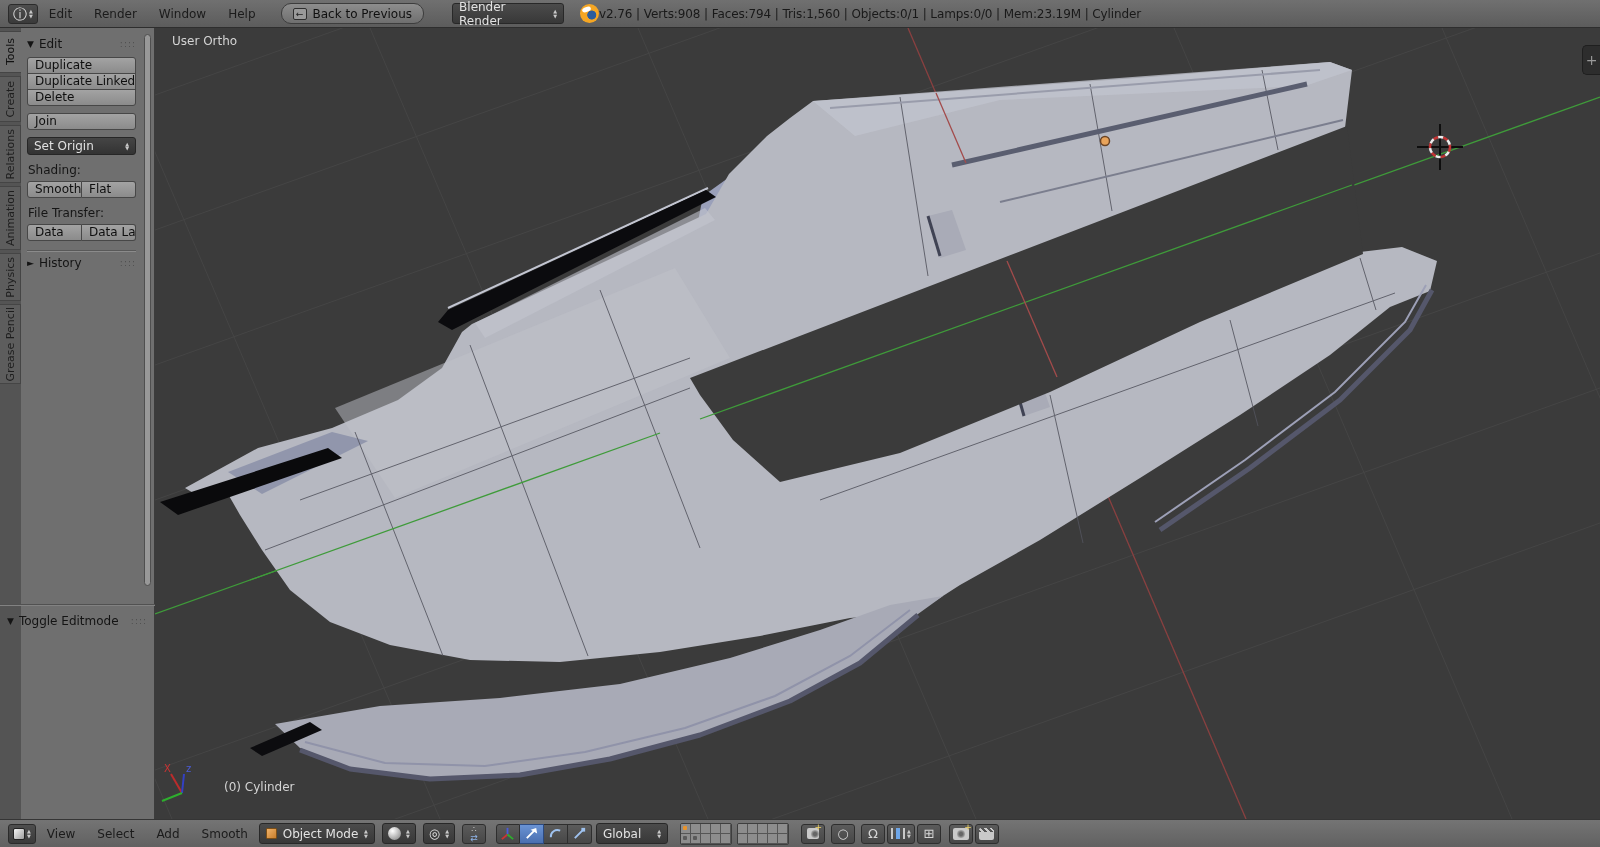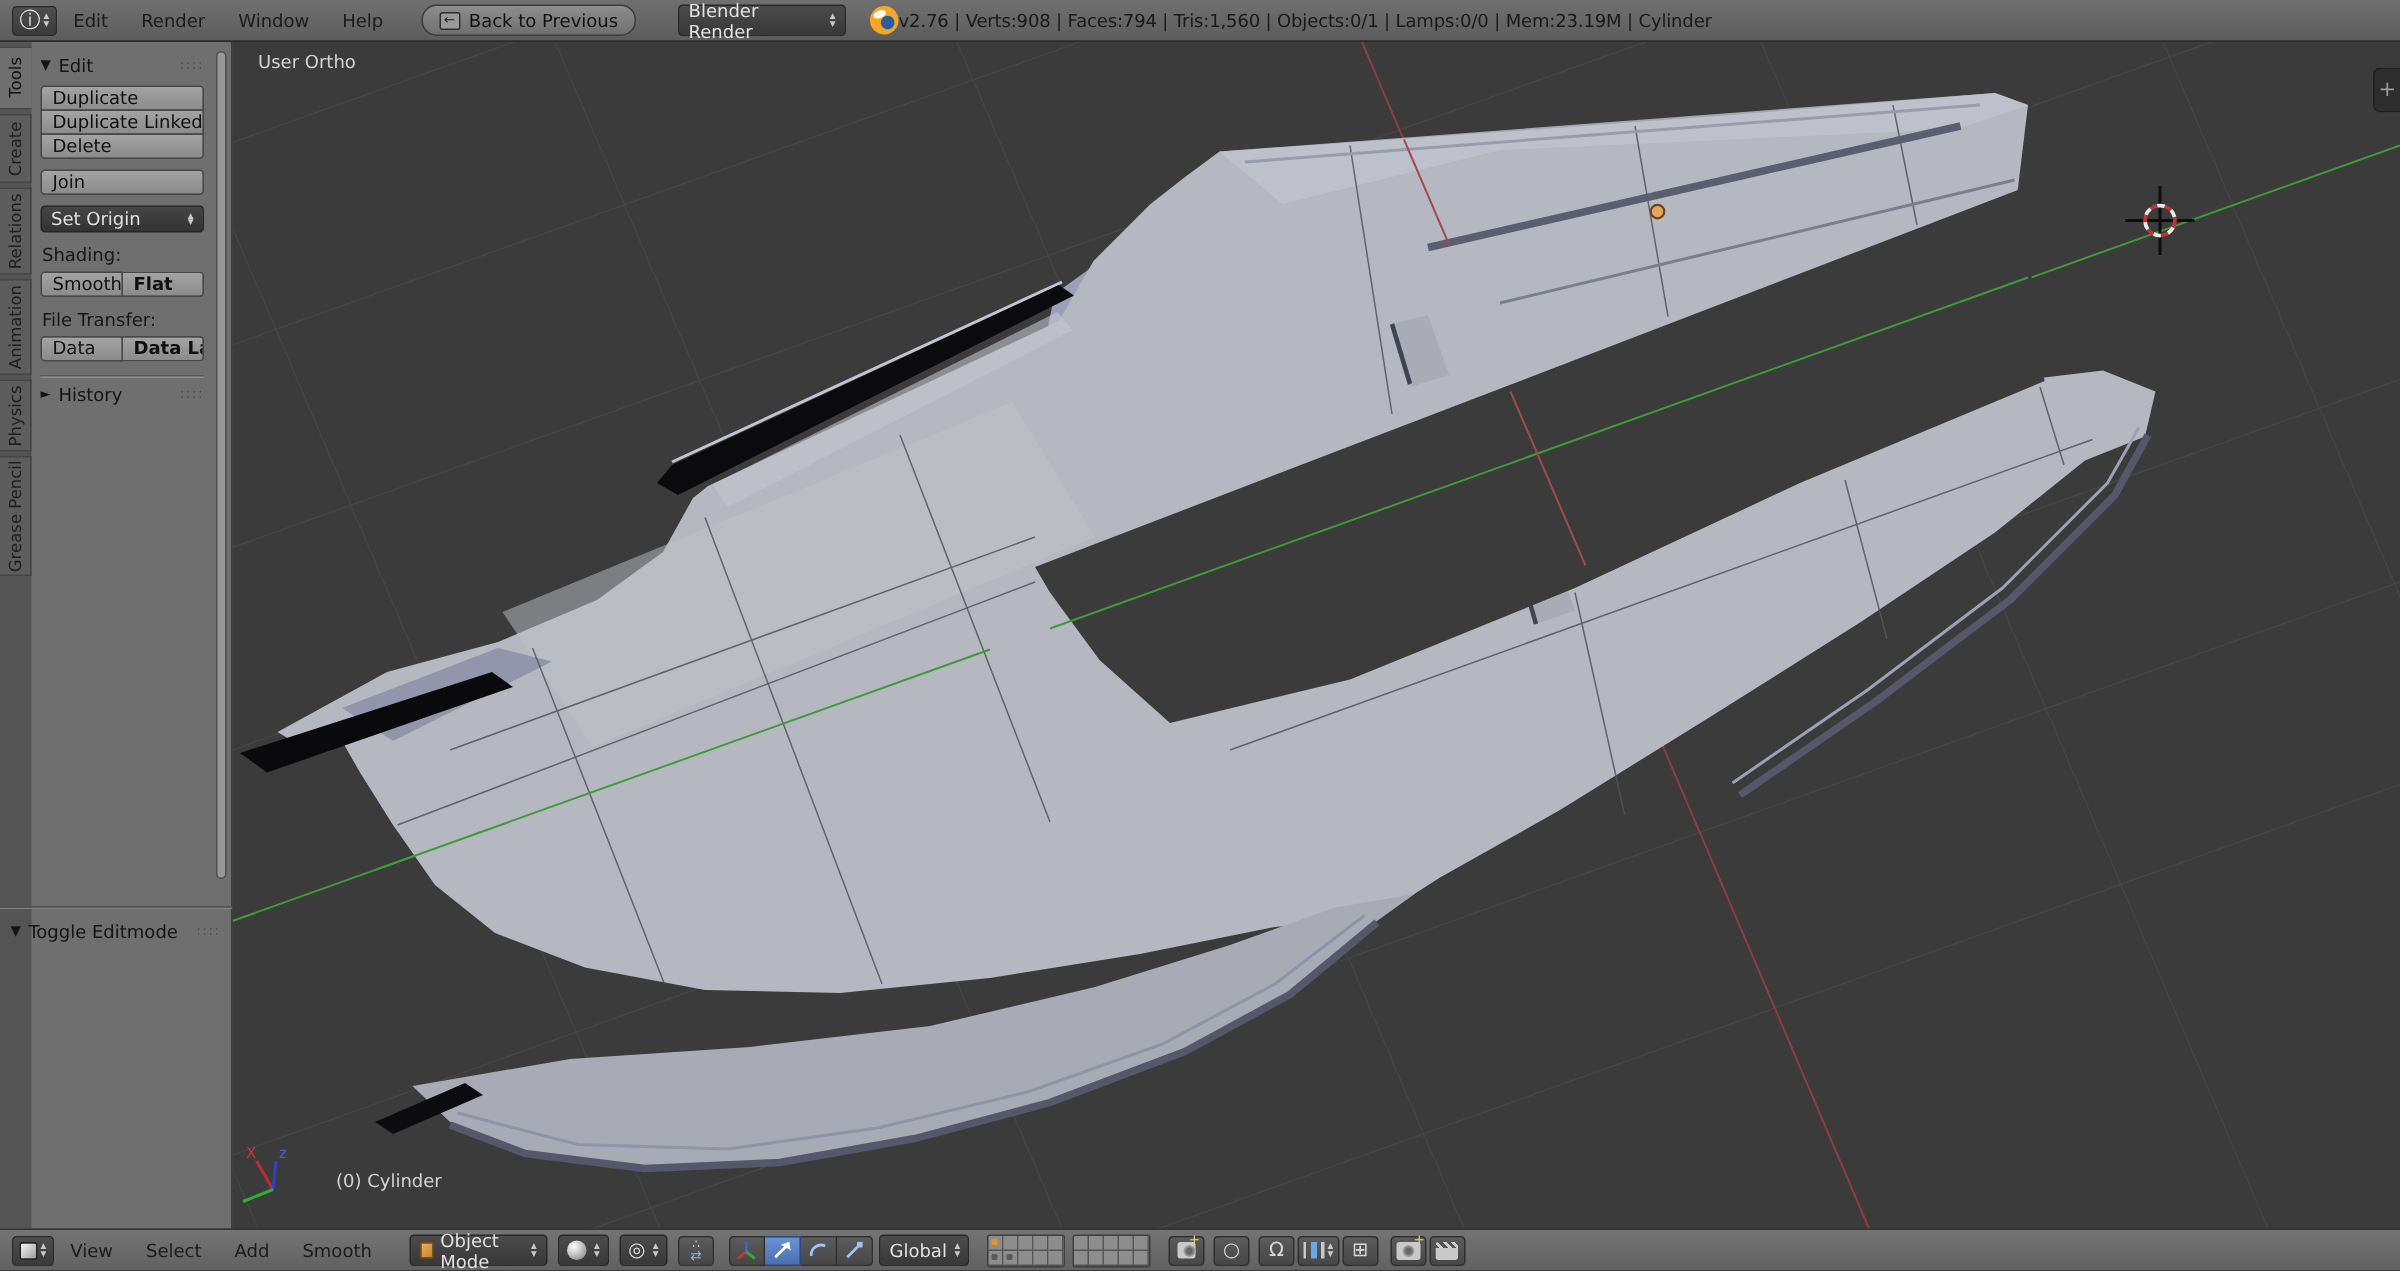--- a/index.html
+++ b/index.html
@@ -75,21 +75,21 @@
   .gap6 { height:7px; }
   .drop-dark {
     display:flex; align-items:center; justify-content:space-between; cursor:pointer;
     height:18px; padding:0 6px; background:linear-gradient(#454545,#333);
     border:1px solid #262626; border-radius:3px; color:#e0e0e0; font-size:12px;
   }
   .flabel { color:#161616; font-size:12px; margin:8px 0 4px 1px; }
   .pair { display:flex; }
   .pair .tbtn { flex:1; }
   .pair .tbtn:first-child { border-radius:3px 0 0 3px; }
-  .pair .tbtn:last-child { border-radius:0 3px 3px 0; border-left:none;font-weight:bold; }
+  .pair .tbtn:last-child { border-radius:0 3px 3px 0; border-left:none; }
   .divider { height:2px; margin:9px 0 4px 0; border-top:1px solid #595959; border-bottom:1px solid #8b8b8b; }
   .vscroll { position:absolute; right:3px; top:6px; width:7px; height:552px;
     background:#989898; border:1px solid #4f4f4f; border-radius:4px; cursor:pointer; }
   .redo-panel { position:absolute; left:0; top:576px; width:155px; height:215px;
     border-top:1px solid #515151; box-shadow:inset 0 1px 0 #828282; padding:7px 8px 0 7px; }
 
   
   .viewport { position:absolute; left:155px; top:28px; width:1445px; height:791px; background:#3b3b3b; cursor:crosshair; }
   .viewport svg { position:absolute; left:0; top:0; }
   .vp-label { position:absolute; color:#d4d4d4; font-size:12px; pointer-events:none; }
@@ -98,21 +98,21 @@
     color:#9a9a9a; font-size:14px; display:flex; align-items:center; justify-content:center; cursor:pointer; }
 
   
   .bottombar {
     position:absolute; left:0; top:819px; width:1600px; height:28px;
     background:linear-gradient(#747474,#616161); border-top:1px solid #353535;
     display:flex; align-items:center; color:#1b1b1b;
   }
   .cube-glyph { width:12px; height:12px; border:1px solid #222;
     background:linear-gradient(135deg,#f4f4f4,#9d9d9d); border-radius:2px; }
-  .mode-drop { margin-left:14px; width:92px; justify-content:space-between; }
+  .mode-drop { width:116px; justify-content:space-between; }
   .obj-cube { width:11px; height:11px; border:1px solid #7c4f17; border-radius:1px;
     background:linear-gradient(135deg,#f0b269,#c97e2c); }
   .small-drop { margin-left:7px; padding:0 5px; }
   .sphere-glyph { width:13px; height:13px; border-radius:50%;
     background:radial-gradient(circle at 35% 30%, #ffffff, #b5b5b5 55%, #7d7d7d); }
   .icon-btn {
     display:flex; align-items:center; justify-content:center; gap:2px; cursor:pointer;
     height:20px; min-width:24px; padding:0 3px; margin-left:2px;
     background:linear-gradient(#5b5b5b,#474747); border:1px solid #2e2e2e; border-radius:3px;
     color:#d6d6d6; font-size:12px;
@@ -401,21 +401,21 @@
       <svg width="15" height="15" viewBox="0 0 16 16">
         <path d="M3,12 A7,7 0 0 1 13,5" fill="none" stroke="#9fc2ef" stroke-width="2"></path>
       </svg>
     </div>
     <div class="icon-btn seg seg-last">
       <svg width="15" height="15" viewBox="0 0 16 16">
         <line x1="3" y1="13" x2="11" y2="5" stroke="#9fc2ef" stroke-width="2"></line>
         <rect x="10" y="2" width="4" height="4" fill="#9fc2ef"></rect>
       </svg>
     </div>
-    <div class="dark-drop" style="margin-left:4px;width:60px;justify-content:space-between;">
+    <div class="dark-drop" style="margin-left:4px;width:72px;justify-content:space-between;">
       <span>Global</span>
       <span class="updown">
           <span>▲</span>
           <span>▼</span>
         </span>
     </div>
 
     <div class="layers">
       <span class="cell">
           <span class="dot orange"></span>

